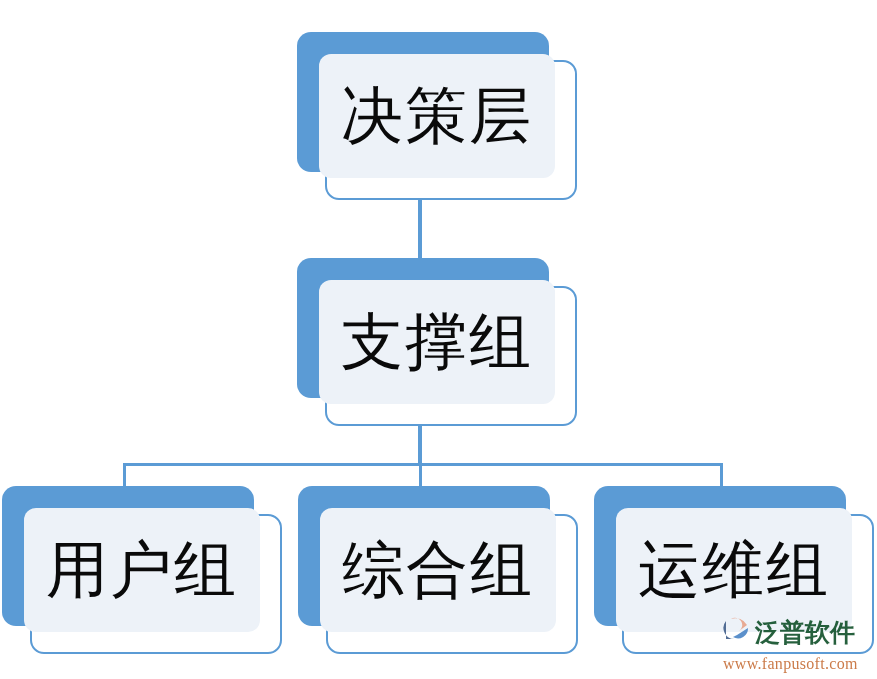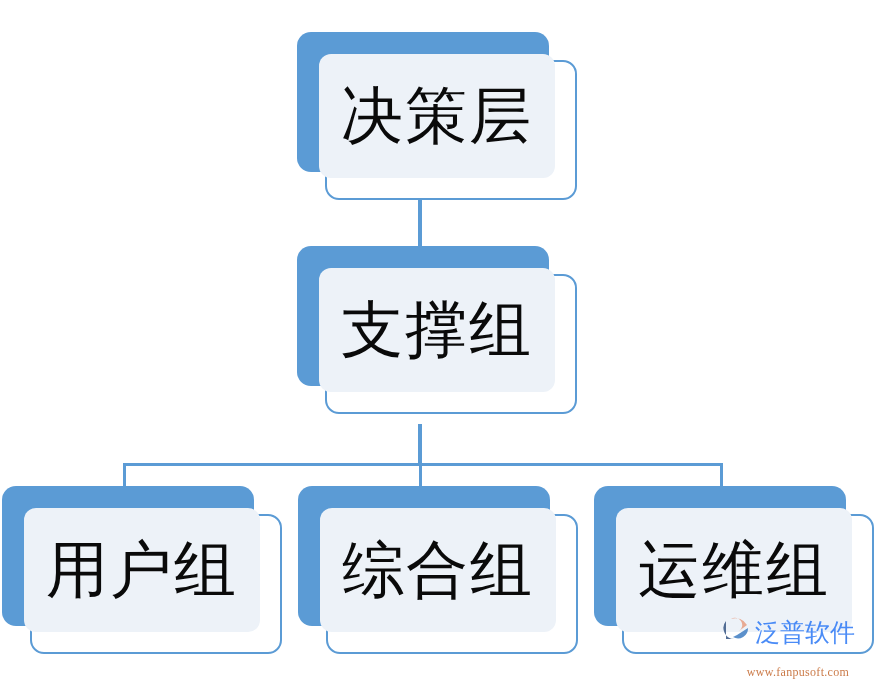--- a/index.html
+++ b/index.html
@@ -92,33 +92,32 @@
   }
   #wm-row {
     display: flex;
     align-items: center;
     height: 34px;
   }
   #wm-mark { flex: 0 0 auto; }
   #wm-name {
     font-family: "DejaVu Sans", "Liberation Sans", sans-serif;
     font-size: 25px;
-    font-weight: normal;
-    color: #3b82f6;
+    font-weight: bold;
+    color: #14532d;
     line-height: 1;
     margin-left: 2px;
     white-space: nowrap;
   }
   #wm-url {
     font-family: "Liberation Serif", "DejaVu Serif", serif;
-    font-size: 12px;
+    font-size: 16px;
     color: #C7703A;
-    text-align: center;
     letter-spacing: 0.3px;
-    margin-top: 16px;
+    margin-top: 6px;
     white-space: nowrap;
   }
 </style>
 </head>
 <body>
 
 <div id="canvas">
 
   <div class="conn conn-v" style="left:418px; top:196px; width:4px; height:66px;"></div>
 
@@ -132,21 +131,21 @@
 
   <div class="conn conn-v" style="left:720px; top:463px; width:3px; height:24px;"></div>
 
   <div class="node" style="left:297px; top:32px; width:280px; height:168px;">
     <div class="layer plate-blue"></div>
     <div class="layer plate-outline"></div>
     <div class="layer plate-face"></div>
     <div class="node-label">决策层</div>
   </div>
 
-  <div class="node" style="left:297px; top:246px; width:280px; height:168px;">
+  <div class="node" style="left:297px; top:258px; width:280px; height:168px;">
     <div class="layer plate-blue"></div>
     <div class="layer plate-outline"></div>
     <div class="layer plate-face"></div>
     <div class="node-label">支撑组</div>
   </div>
 
   <div class="node" style="left:2px; top:486px; width:280px; height:168px;text-align:right;">
     <div class="layer plate-blue"></div>
     <div class="layer plate-outline"></div>
     <div class="layer plate-face"></div>

